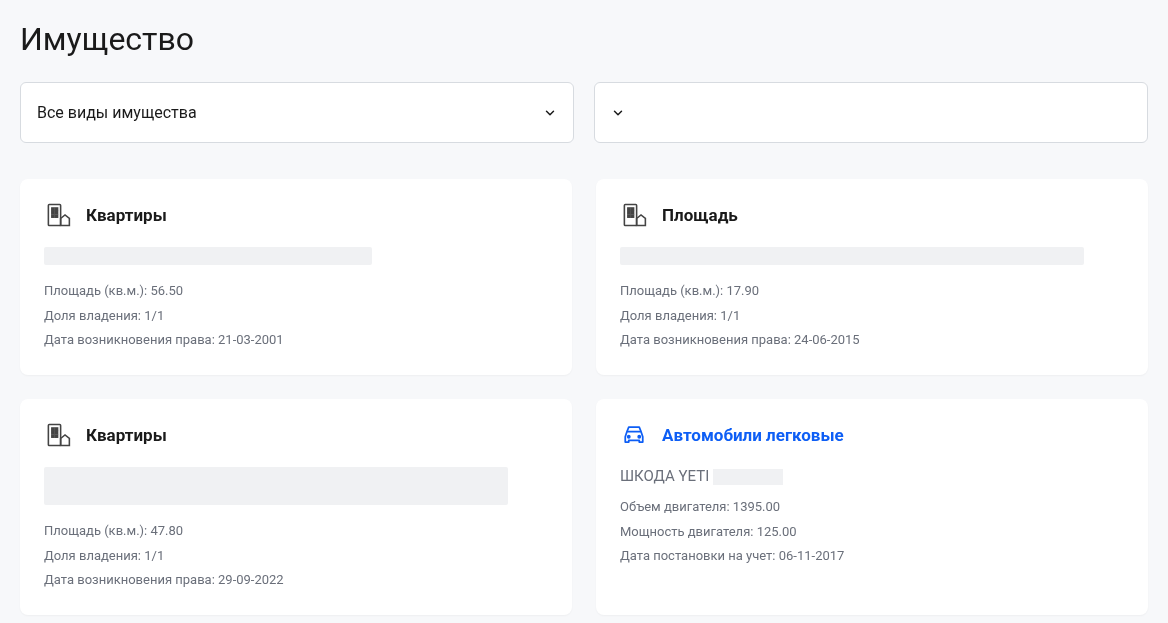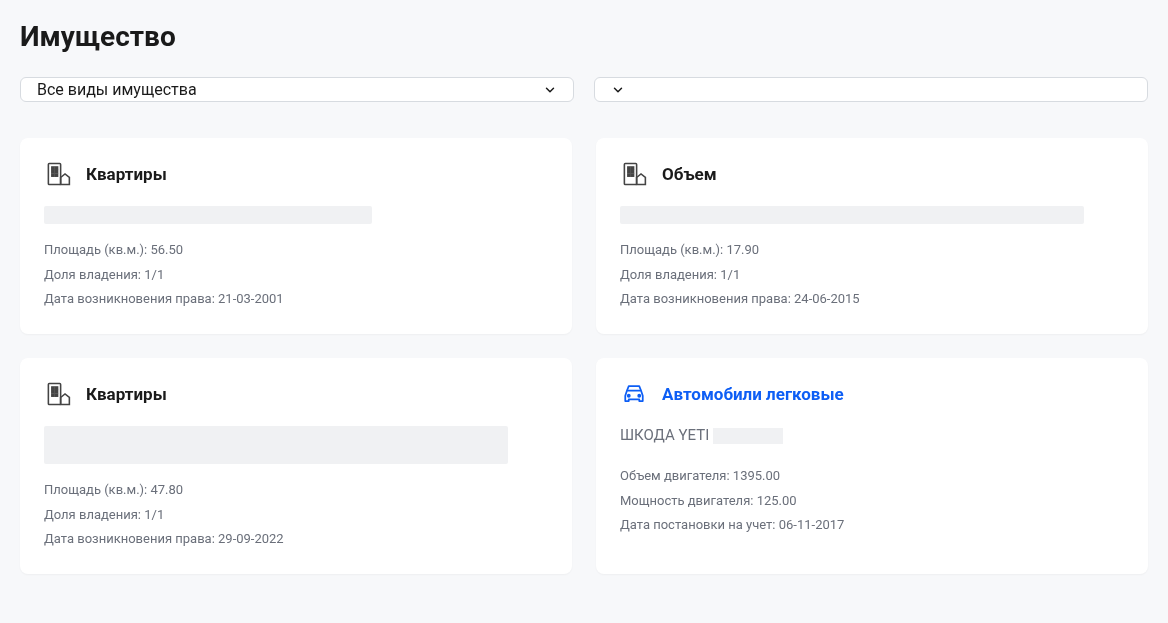--- a/index.html
+++ b/index.html
@@ -7,36 +7,36 @@
       padding: 0;
       box-sizing: border-box;
     }
     body {
       font-family: -apple-system, BlinkMacSystemFont, "Segoe UI", Roboto, Arial, sans-serif;
       background: #f7f8fa;
       padding: 20px;
       color: #1a1a1a;
     }
     .page-title {
-      font-size: 28px;
-      font-weight: 700;
+      font-size: 32px;
+      font-weight: 400;
       color: #1a1a1a;
       margin-bottom: 24px;
     }
     .filters {
       display: flex;
       gap: 20px;
       margin-bottom: 36px;
     }
     .select-control {
       flex: 1;
       background: #fff;
       border: 1px solid #d7dbe0;
       border-radius: 6px;
-      padding: 2px 16px;
+      padding: 20px 16px;
       display: flex;
       align-items: center;
       justify-content: space-between;
       cursor: pointer;
       font-size: 16px;
       color: #1a1a1a;
     }
     .chevron {
       width: 14px;
       height: 14px;
@@ -86,21 +86,21 @@
       height: 38px;
     }
     .card-prop {
       font-size: 13px;
       color: #6a6f7a;
       line-height: 1.9;
     }
     .card-text {
       font-size: 15px;
       color: #6a6f7a;
-      margin-bottom: 20px;
+      margin-bottom: 10px;
     }
     .inline-blur {
       display: inline-block;
       width: 70px;
       height: 16px;
       background: #f0f1f3;
       vertical-align: middle;
       margin-left: 4px;
     }
   </style>
@@ -156,21 +156,21 @@
       <svg class="card-icon" viewBox="0 0 32 32" fill="none" stroke="#444" stroke-width="1.8">
         <rect x="5" y="4" width="14" height="24" rx="1"></rect>
         <rect x="9" y="8" width="2.5" height="2.5" fill="#444"></rect>
         <rect x="13" y="8" width="2.5" height="2.5" fill="#444"></rect>
         <rect x="9" y="12" width="2.5" height="2.5" fill="#444"></rect>
         <rect x="13" y="12" width="2.5" height="2.5" fill="#444"></rect>
         <rect x="9" y="16" width="2.5" height="2.5" fill="#444"></rect>
         <rect x="13" y="16" width="2.5" height="2.5" fill="#444"></rect>
         <path d="M19 20 L24 16 L29 20 L29 28 L19 28 Z"></path>
       </svg>
-      <div class="card-title">Объем</div>
+      <div class="card-title">Площадь</div>
     </div>
     <div class="blurred-line long"></div>
     <div class="card-prop">
       <span>Площадь (кв.м.):</span> <span>17.90</span>
     </div>
     <div class="card-prop">
       <span>Доля владения:</span> <span>1/1</span>
     </div>
     <div class="card-prop">
       <span>Дата возникновения права:</span> <span>24-06-2015</span>

